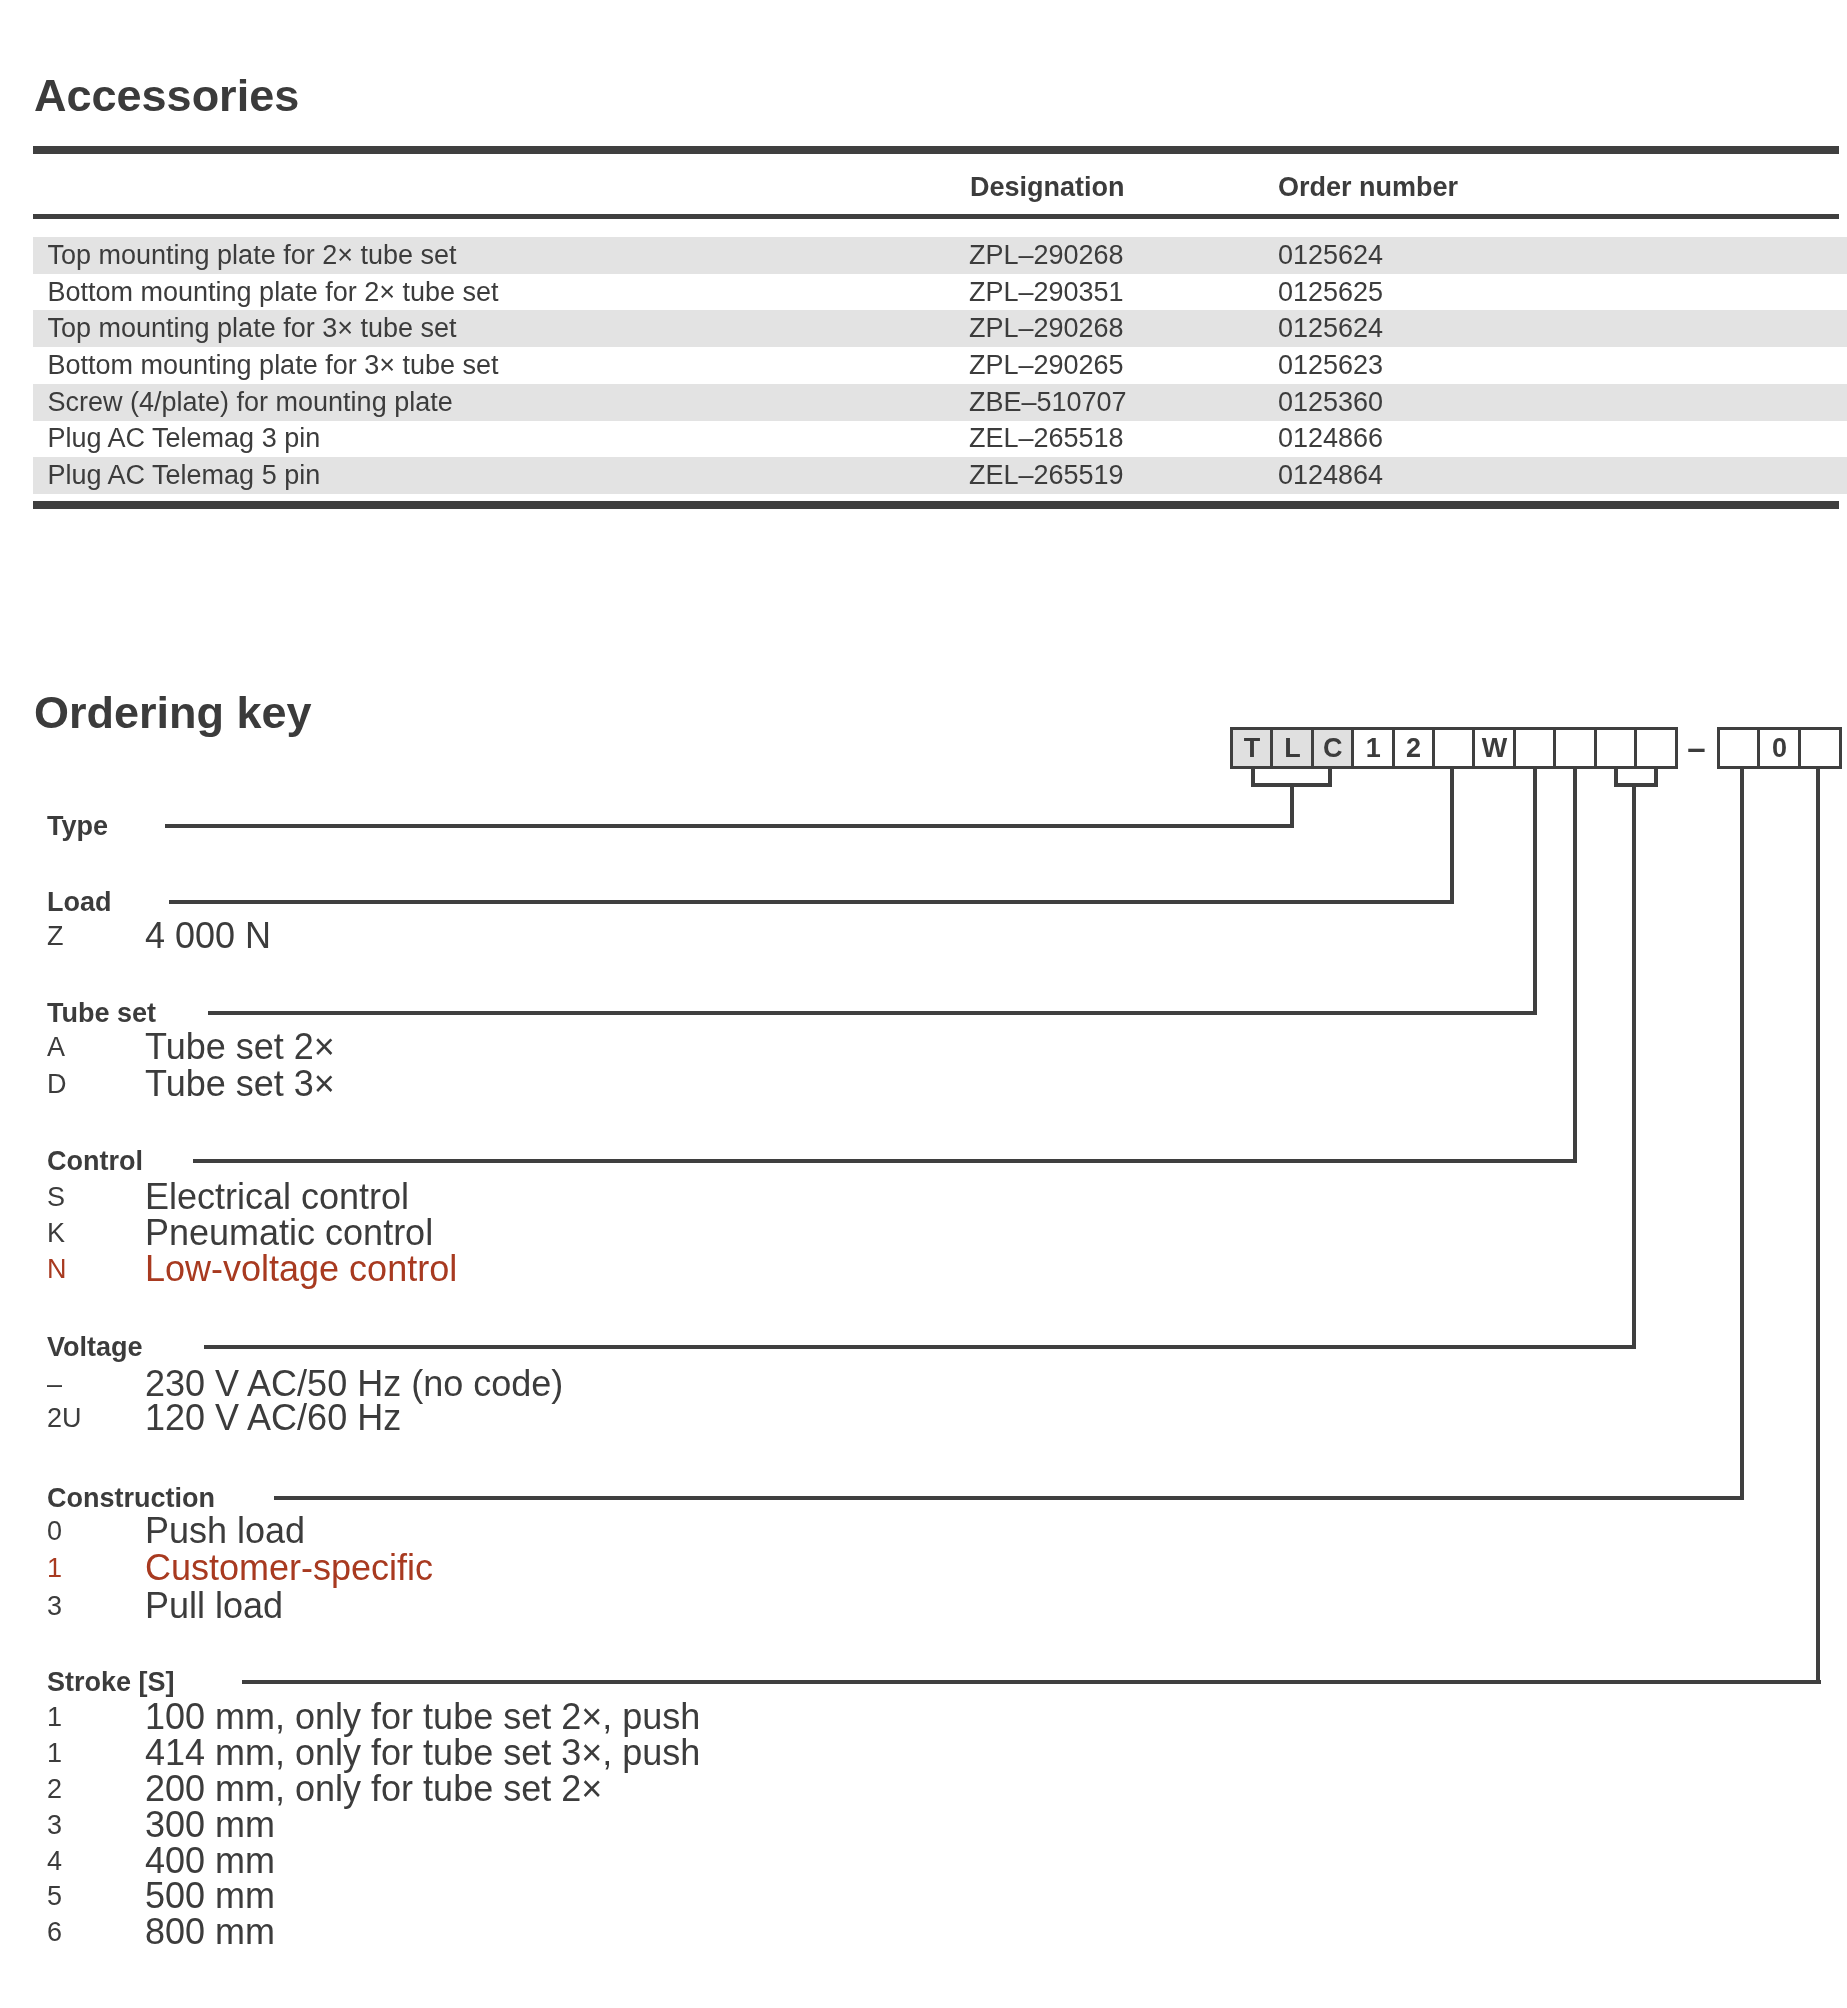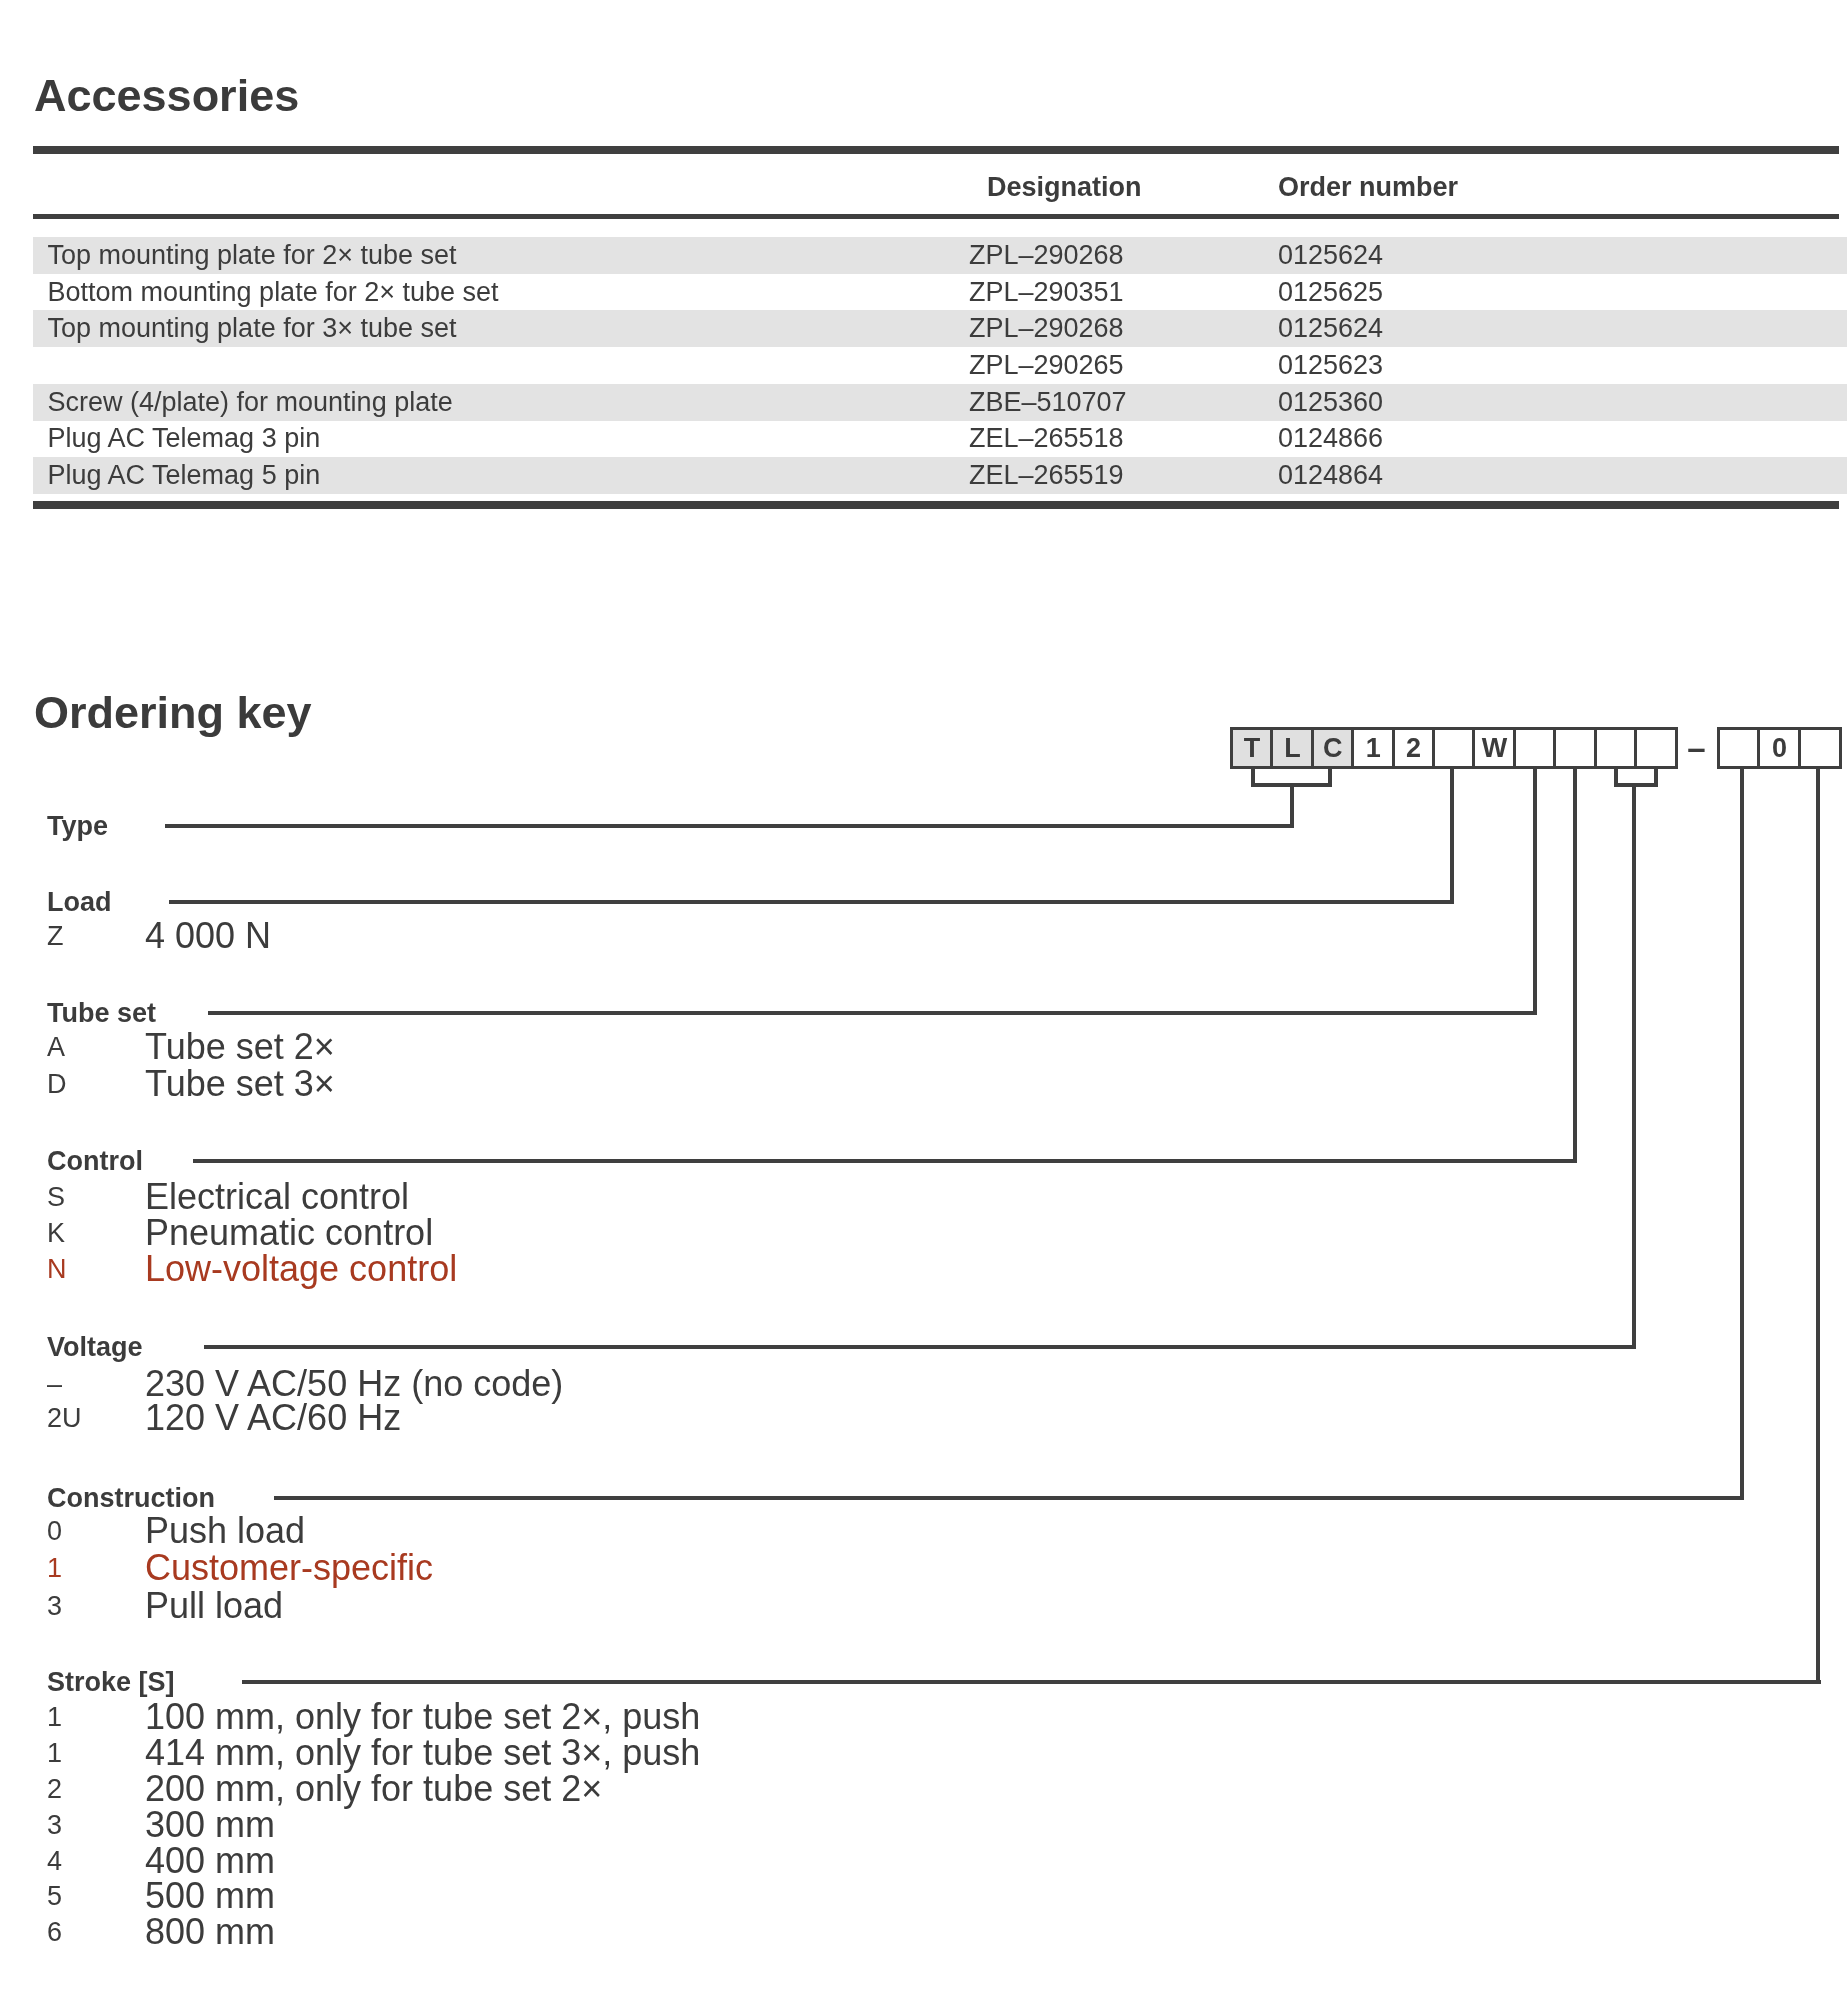--- a/index.html
+++ b/index.html
@@ -37,41 +37,42 @@
 </style>
 </head>
 <body>
 
 <div class="page">
 
   <h1 class="title" style="top:40px;">Accessories</h1>
 
   <div class="rule" style="left:33px; top:146px; width:1806px; height:8.1px;"></div>
 
-  <div class="hdr" style="left:970px; top:169px;margin-left:17px;">Designation</div>
+  <div class="hdr" style="left:970px; top:169px;">Designation</div>
   <div class="hdr" style="left:1278px; top:169px;">Order number</div>
 
   <div class="rule" style="left:33px; top:214px; width:1806px; height:4.5px;"></div>
 
   <div class="acc-row alt" style="top:237px;">
     <span class="cell c-name">Top mounting plate for 2× tube set</span>
     <span class="cell c-des">ZPL–290268</span>
     <span class="cell c-ord">0125624</span>
   </div>
   <div class="acc-row" style="top:274px;">
     <span class="cell c-name">Bottom mounting plate for 2× tube set</span>
     <span class="cell c-des">ZPL–290351</span>
     <span class="cell c-ord">0125625</span>
   </div>
   <div class="acc-row alt" style="top:310px;">
     <span class="cell c-name">Top mounting plate for 3× tube set</span>
     <span class="cell c-des">ZPL–290268</span>
     <span class="cell c-ord">0125624</span>
   </div>
   <div class="acc-row" style="top:347px;">
+    <span class="cell c-name">Bottom mounting plate for 3× tube set</span>
     <span class="cell c-des">ZPL–290265</span>
     <span class="cell c-ord">0125623</span>
   </div>
   <div class="acc-row alt" style="top:384px;">
     <span class="cell c-name">Screw (4/plate) for mounting plate</span>
     <span class="cell c-des">ZBE–510707</span>
     <span class="cell c-ord">0125360</span>
   </div>
   <div class="acc-row" style="top:420px;">
     <span class="cell c-name">Plug AC Telemag 3 pin</span>

